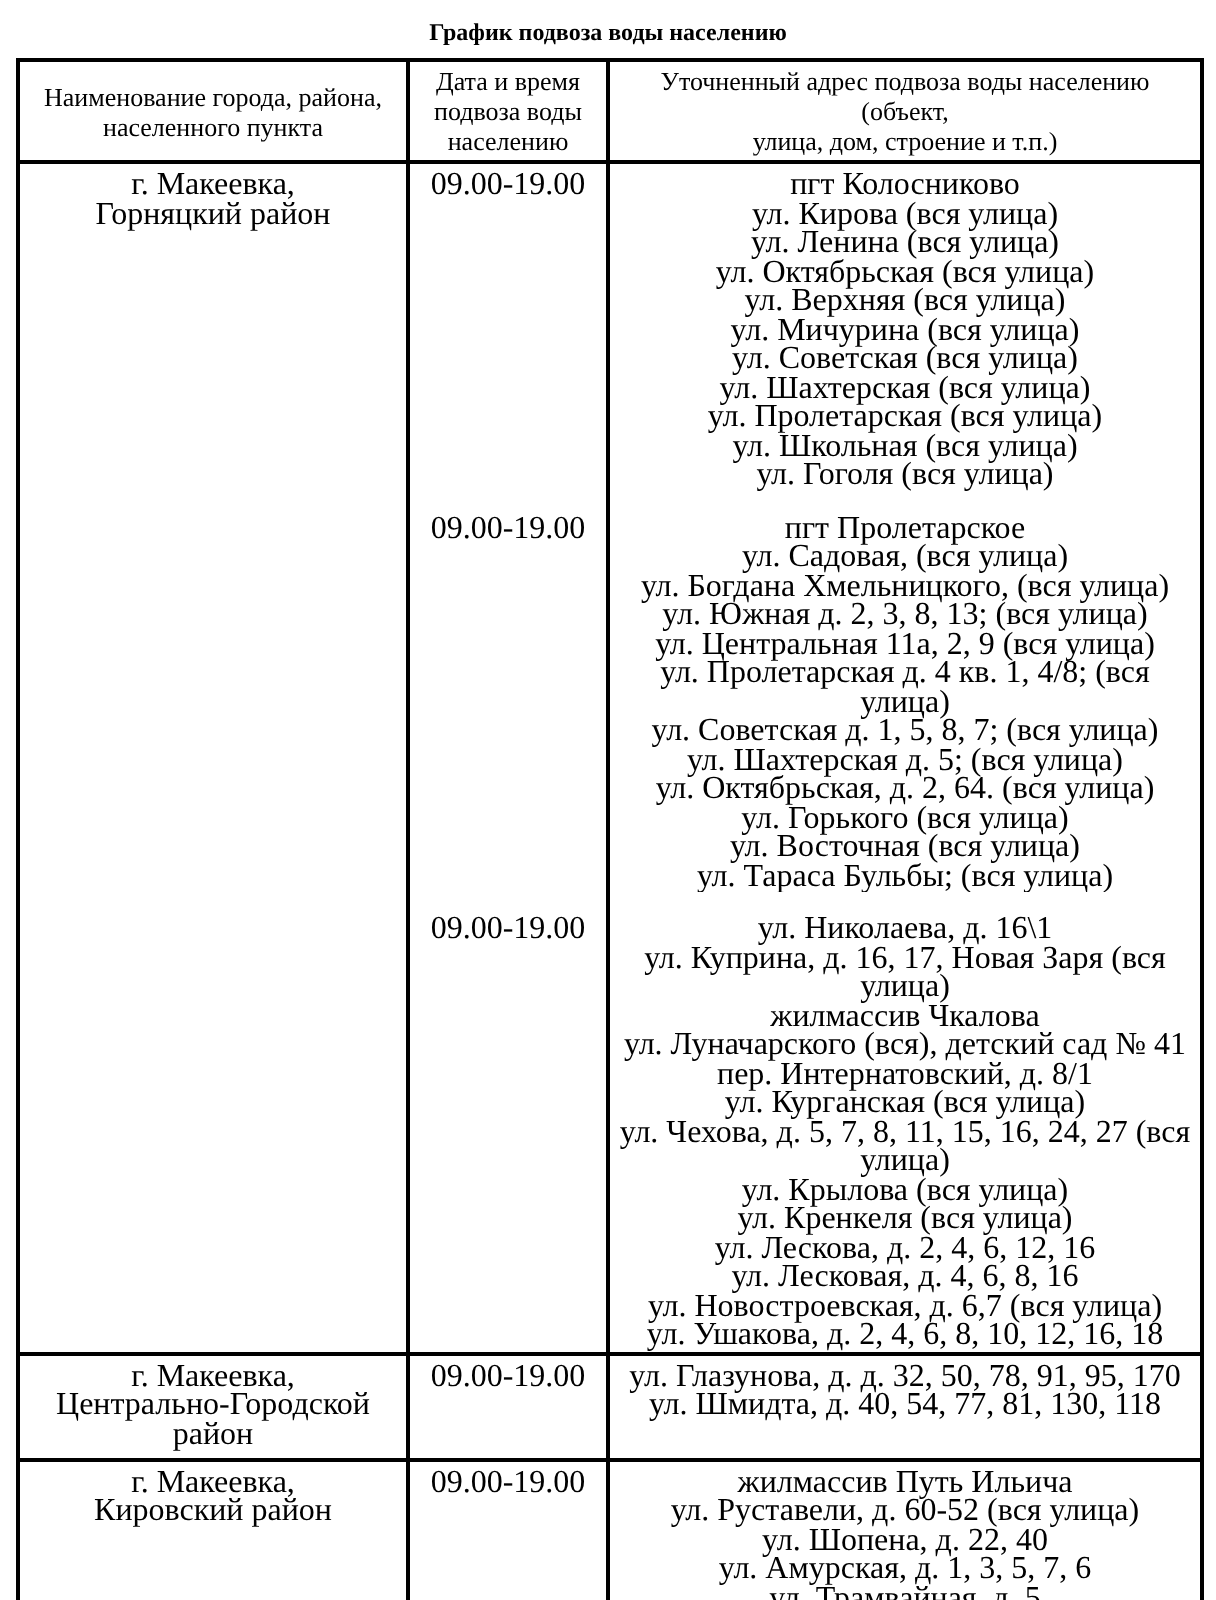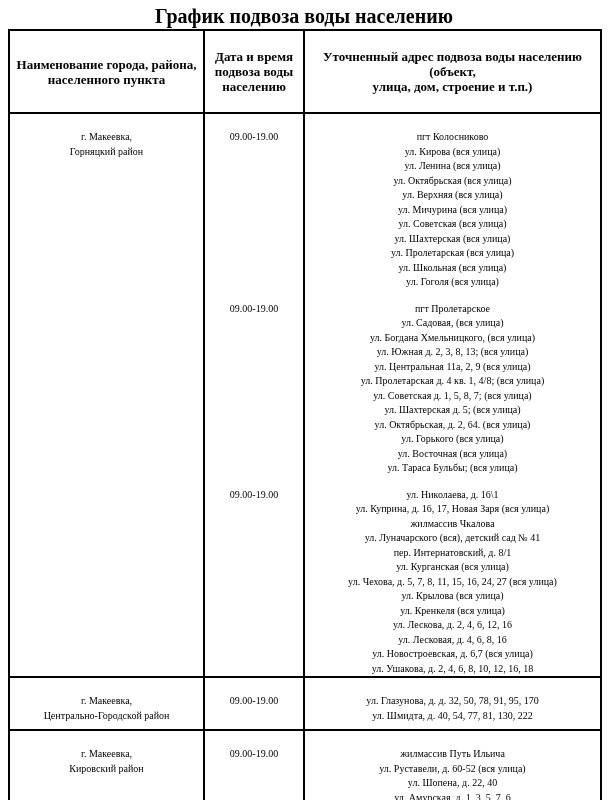--- a/index.html
+++ b/index.html
@@ -17,52 +17,52 @@
     height: 800px;
     position: relative;
   }
   .title-wrap {
     margin: 7px 0 3px 0;
     text-align: center;
   }
   .title-line {
     display: block;
     font-weight: bold;
-    font-size: 20px;
+    font-size: 12px;
     line-height: 19px;
   }
   table.schedule {
     border-collapse: collapse;
     table-layout: fixed;
     width: 592px;
     margin-left: 8px;
     border: 2px solid #000;
   }
   col.c-loc  { width: 195px; }
   col.c-time { width: 100px; }
   col.c-addr { width: 297px; }
   th {
     border: 2px solid #000;
-    font-weight: bold;
+    font-weight: normal;
     font-size: 13px;
     line-height: 15px;
     vertical-align: middle;
-    padding: 18px 3px;
+    padding: 2px 3px;
     white-space: pre-line;
   }
   td {
     border-left: 2px solid #000;
     border-right: 2px solid #000;
     border-top: none;
     border-bottom: none;
     vertical-align: top;
     text-align: center;
-    font-size: 10px;
+    font-size: 16px;
     line-height: 14.5px;
-    padding: 16px 2px 0 2px;
+    padding: 4px 2px 0 2px;
     white-space: pre-line;
     overflow: hidden;
   }
   tr.row-start td { border-top: 2px solid #000; }
   tr.row-sub td { padding-top: 12px; }
   tr.height-fixed-2 { height: 53px; }
   tr.height-fixed-3 { height: 96px; }
   .address-line { display: block; }
 </style>
 </head>
@@ -103,21 +103,21 @@
           <td><span class="address-line">пгт Пролетарское</span><span class="address-line">ул. Садовая, (вся улица)</span><span class="address-line">ул. Богдана Хмельницкого, (вся улица)</span><span class="address-line">ул. Южная д. 2, 3, 8, 13; (вся улица)</span><span class="address-line">ул. Центральная 11а, 2, 9 (вся улица)</span><span class="address-line">ул. Пролетарская д. 4 кв. 1, 4/8; (вся улица)</span><span class="address-line">ул. Советская д. 1, 5, 8, 7; (вся улица)</span><span class="address-line">ул. Шахтерская д. 5; (вся улица)</span><span class="address-line">ул. Октябрьская, д. 2, 64. (вся улица)</span><span class="address-line">ул. Горького (вся улица)</span><span class="address-line">ул. Восточная (вся улица)</span><span class="address-line">ул. Тараса Бульбы; (вся улица)</span></td>
         </tr>
         <tr class="row-sub">
           <td>09.00-19.00</td>
           <td><span class="address-line">ул. Николаева, д. 16\1</span><span class="address-line">ул. Куприна, д. 16, 17, Новая Заря (вся улица)</span><span class="address-line">жилмассив Чкалова</span><span class="address-line">ул. Луначарского (вся), детский сад № 41</span><span class="address-line">пер. Интернатовский, д. 8/1</span><span class="address-line">ул. Курганская (вся улица)</span><span class="address-line">ул. Чехова, д. 5, 7, 8, 11, 15, 16, 24, 27 (вся улица)</span><span class="address-line">ул. Крылова (вся улица)</span><span class="address-line">ул. Кренкеля (вся улица)</span><span class="address-line">ул. Лескова, д. 2, 4, 6, 12, 16</span><span class="address-line">ул. Лесковая, д. 4, 6, 8, 16</span><span class="address-line">ул. Новостроевская, д. 6,7 (вся улица)</span><span class="address-line">ул. Ушакова, д. 2, 4, 6, 8, 10, 12, 16, 18</span></td>
         </tr>
         <tr class="row-start height-fixed-2">
           <td rowspan="1">г. Макеевка,
 Центрально-Городской район</td>
           <td>09.00-19.00</td>
-          <td><span class="address-line">ул. Глазунова, д. д. 32, 50, 78, 91, 95, 170</span><span class="address-line">ул. Шмидта, д. 40, 54, 77, 81, 130, 222</span></td>
+          <td><span class="address-line">ул. Глазунова, д. д. 32, 50, 78, 91, 95, 170</span><span class="address-line">ул. Шмидта, д. 40, 54, 77, 81, 130, 118</span></td>
         </tr>
         <tr class="row-start height-fixed-3">
           <td rowspan="1">г. Макеевка,
 Кировский район</td>
           <td>09.00-19.00</td>
           <td><span class="address-line">жилмассив Путь Ильича</span><span class="address-line">ул. Руставели, д. 60-52 (вся улица)</span><span class="address-line">ул. Шопена, д. 22, 40</span><span class="address-line">ул. Амурская, д. 1, 3, 5, 7, 6</span><span class="address-line">ул. Трамвайная, д. 5</span></td>
         </tr>
       </tbody>
   </table>
 

